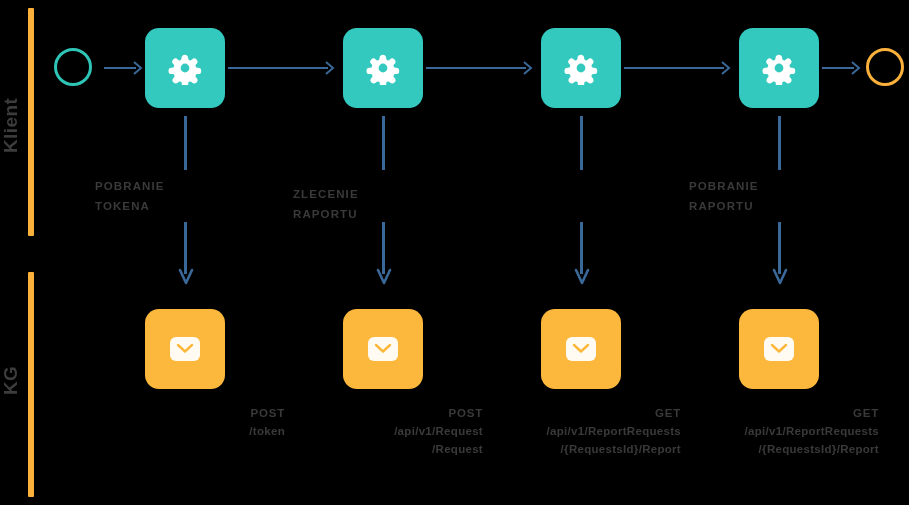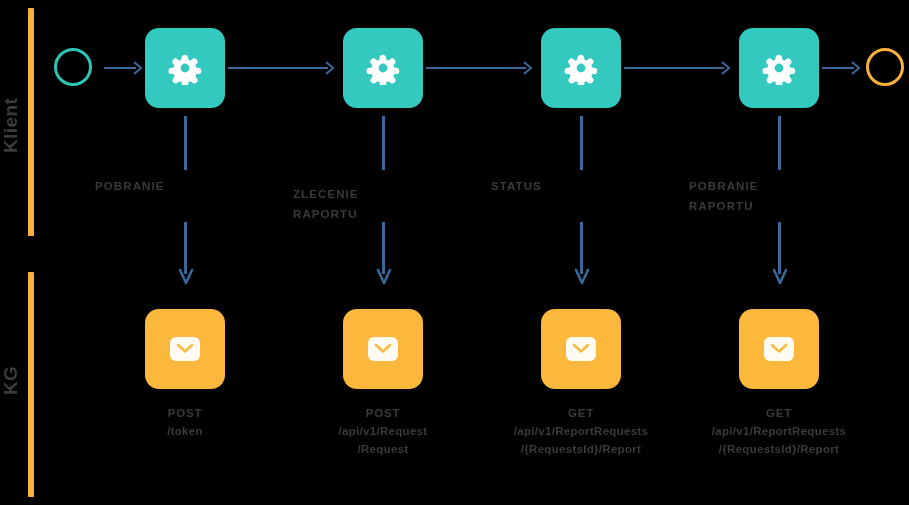--- a/index.html
+++ b/index.html
@@ -120,21 +120,21 @@
     font-weight: bold;
     letter-spacing: 1.1px;
     line-height: 20px;
   }
 
   
   .endpoint-label {
     position: absolute;
     top: 404px;
     width: 200px;
-    text-align: center;
+    text-align: right;
     color: #3A3A3A;
     font-size: 11.5px;
     font-weight: bold;
     letter-spacing: 0.3px;
     line-height: 18px;
   }
   .endpoint-label .verb { display: block; letter-spacing: 0.8px; }
   .endpoint-label .path { display: block; }
 </style>
 </head>
@@ -190,20 +190,21 @@
     <span class="gear-icon">
       <svg viewBox="0 0 24 24" width="34" height="34">
         <path fill="#ffffff" d="M12 2.6c1.25 0 2.26 1.01 2.26 2.26v.36a1.4 1.4 0 0 0 2.39.99l.25-.25a2.26 2.26 0 1 1 3.2 3.2l-.25.25a1.4 1.4 0 0 0 .99 2.39h.36a2.26 2.26 0 1 1 0 4.52h-.36a1.4 1.4 0 0 0-.99 2.39l.25.25a2.26 2.26 0 1 1-3.2 3.2l-.25-.25a1.4 1.4 0 0 0-2.39.99v.36a2.26 2.26 0 1 1-4.52 0v-.36a1.4 1.4 0 0 0-2.39-.99l-.25.25a2.26 2.26 0 1 1-3.2-3.2l.25-.25a1.4 1.4 0 0 0-.99-2.39H2.6a2.26 2.26 0 1 1 0-4.52h.36a1.4 1.4 0 0 0 .99-2.39l-.25-.25a2.26 2.26 0 1 1 3.2-3.2l.25.25a1.4 1.4 0 0 0 2.39-.99V4.86c0-1.25 1.01-2.26 2.26-2.26z"></path>
         <circle cx="12" cy="12" r="3.1" fill="#33C9BE"></circle>
       </svg>
     </span>
   </div>
   <div class="v-stub" style="left:184px;"></div>
   <div class="step-label" style="left:95px;">
     <div>POBRANIE</div>
+    <div>TOKENA</div>
   </div>
   <div class="v-line" style="left:184px;"></div>
   <div class="v-arrow-head" style="left:178px;">
     <svg viewBox="0 0 16 18" width="16" height="18">
         <path d="M2 2 L8 15 L14 2" fill="none" stroke="#3A6898" stroke-width="2.6" stroke-linecap="round" stroke-linejoin="round"></path>
       </svg>
   </div>
   <div class="node node-service" style="left:145px;">
     <span class="mail-icon">
       <svg viewBox="0 0 32 26" width="32" height="26">
@@ -252,24 +253,20 @@
 
   <div class="node node-client" style="left:541px;">
     <span class="gear-icon">
       <svg viewBox="0 0 24 24" width="34" height="34">
         <path fill="#ffffff" d="M12 2.6c1.25 0 2.26 1.01 2.26 2.26v.36a1.4 1.4 0 0 0 2.39.99l.25-.25a2.26 2.26 0 1 1 3.2 3.2l-.25.25a1.4 1.4 0 0 0 .99 2.39h.36a2.26 2.26 0 1 1 0 4.52h-.36a1.4 1.4 0 0 0-.99 2.39l.25.25a2.26 2.26 0 1 1-3.2 3.2l-.25-.25a1.4 1.4 0 0 0-2.39.99v.36a2.26 2.26 0 1 1-4.52 0v-.36a1.4 1.4 0 0 0-2.39-.99l-.25.25a2.26 2.26 0 1 1-3.2-3.2l.25-.25a1.4 1.4 0 0 0-.99-2.39H2.6a2.26 2.26 0 1 1 0-4.52h.36a1.4 1.4 0 0 0 .99-2.39l-.25-.25a2.26 2.26 0 1 1 3.2-3.2l.25.25a1.4 1.4 0 0 0 2.39-.99V4.86c0-1.25 1.01-2.26 2.26-2.26z"></path>
         <circle cx="12" cy="12" r="3.1" fill="#33C9BE"></circle>
       </svg>
     </span>
   </div>
   <div class="v-stub" style="left:580px;"></div>
-  <div class="step-label" style="left:491px;">
-    <div>STATUS</div>
-    <div></div>
-  </div>
   <div class="v-line" style="left:580px;"></div>
   <div class="v-arrow-head" style="left:574px;">
     <svg viewBox="0 0 16 18" width="16" height="18">
         <path d="M2 2 L8 15 L14 2" fill="none" stroke="#3A6898" stroke-width="2.6" stroke-linecap="round" stroke-linejoin="round"></path>
       </svg>
   </div>
   <div class="node node-service" style="left:541px;">
     <span class="mail-icon">
       <svg viewBox="0 0 32 26" width="32" height="26">
         <rect x="1" y="1" width="30" height="24" rx="6" fill="#FFFBF2"></rect>

